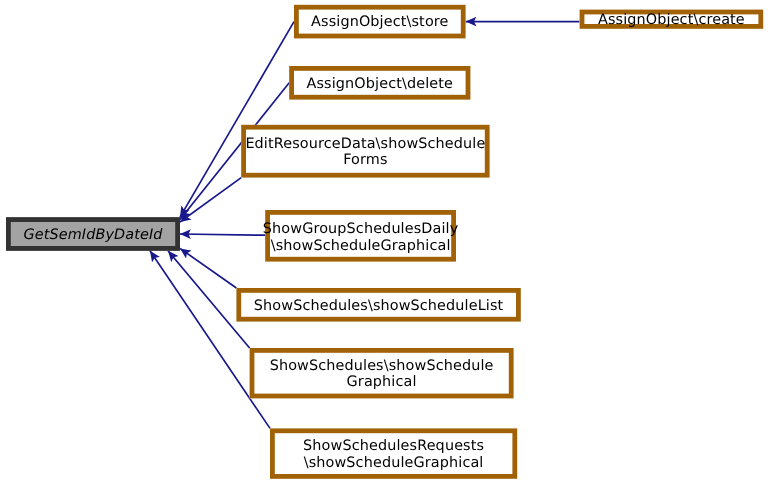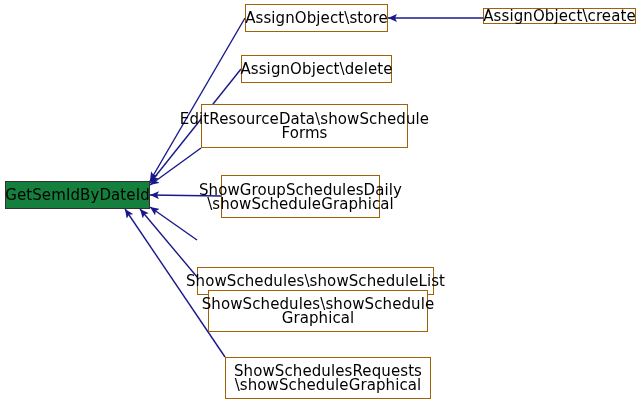--- a/index.html
+++ b/index.html
@@ -18,36 +18,37 @@
   #edge-layer {
     position: absolute;
     left: 0;
     top: 0;
     width: 643px;
     height: 405px;
   }
   .node {
     position: absolute;
     box-sizing: border-box;
-    border: 1px solid #a16207;
+    border: 4px solid #a16207;
     background: #ffffff;
     color: #000000;
     display: flex;
     align-items: center;
     justify-content: center;
     text-align: center;
-    font-size: 15px;
+    font-size: 12px;
     line-height: 14px;
     letter-spacing: 0.1px;
     white-space: pre-line;
     z-index: 2;
   }
   .node.root {
-    background: #15803d;
+    background: #a3a3a3;
     border-color: #323232;
+    font-style: italic;
   }
 </style>
 </head>
 <body>
 
 <div id="canvas">
 
   <svg id="edge-layer" viewBox="0 0 643 405" xmlns="http://www.w3.org/2000/svg">
     <defs>
       <marker id="arrow" markerWidth="10" markerHeight="8" refX="9" refY="4" orient="auto" markerUnits="userSpaceOnUse">
@@ -67,19 +68,19 @@
   </svg>
 
   <div class="node root" style="left: 5px; top: 181px; width: 145px; height: 28px;">GetSemIdByDateId</div>
   <div class="node" style="left: 245px; top: 4px; width: 143px; height: 28px;">AssignObject\store</div>
   <div class="node" style="left: 483px; top: 8px; width: 153px; height: 16px;">AssignObject\create</div>
   <div class="node" style="left: 241px; top: 55px; width: 151px; height: 28px;">AssignObject\delete</div>
   <div class="node" style="left: 201px; top: 104px; width: 207px; height: 44px;">EditResourceData\showSchedule
 Forms</div>
   <div class="node" style="left: 221px; top: 175px; width: 159px; height: 43px;">ShowGroupSchedulesDaily
 \showScheduleGraphical</div>
-  <div class="node" style="left: 197px; top: 240px; width: 237px; height: 28px; margin-top: 27px;">ShowSchedules\showScheduleList</div>
+  <div class="node" style="left: 197px; top: 240px; width: 237px; height: 28px;">ShowSchedules\showScheduleList</div>
   <div class="node" style="left: 208px; top: 290px; width: 220px; height: 42px; text-align: center;">ShowSchedules\showSchedule
 Graphical</div>
   <div class="node" style="left: 225px; top: 357px; width: 206px; height: 42px;">ShowSchedulesRequests
 \showScheduleGraphical</div>
 
 </div>
 
 </body></html>

